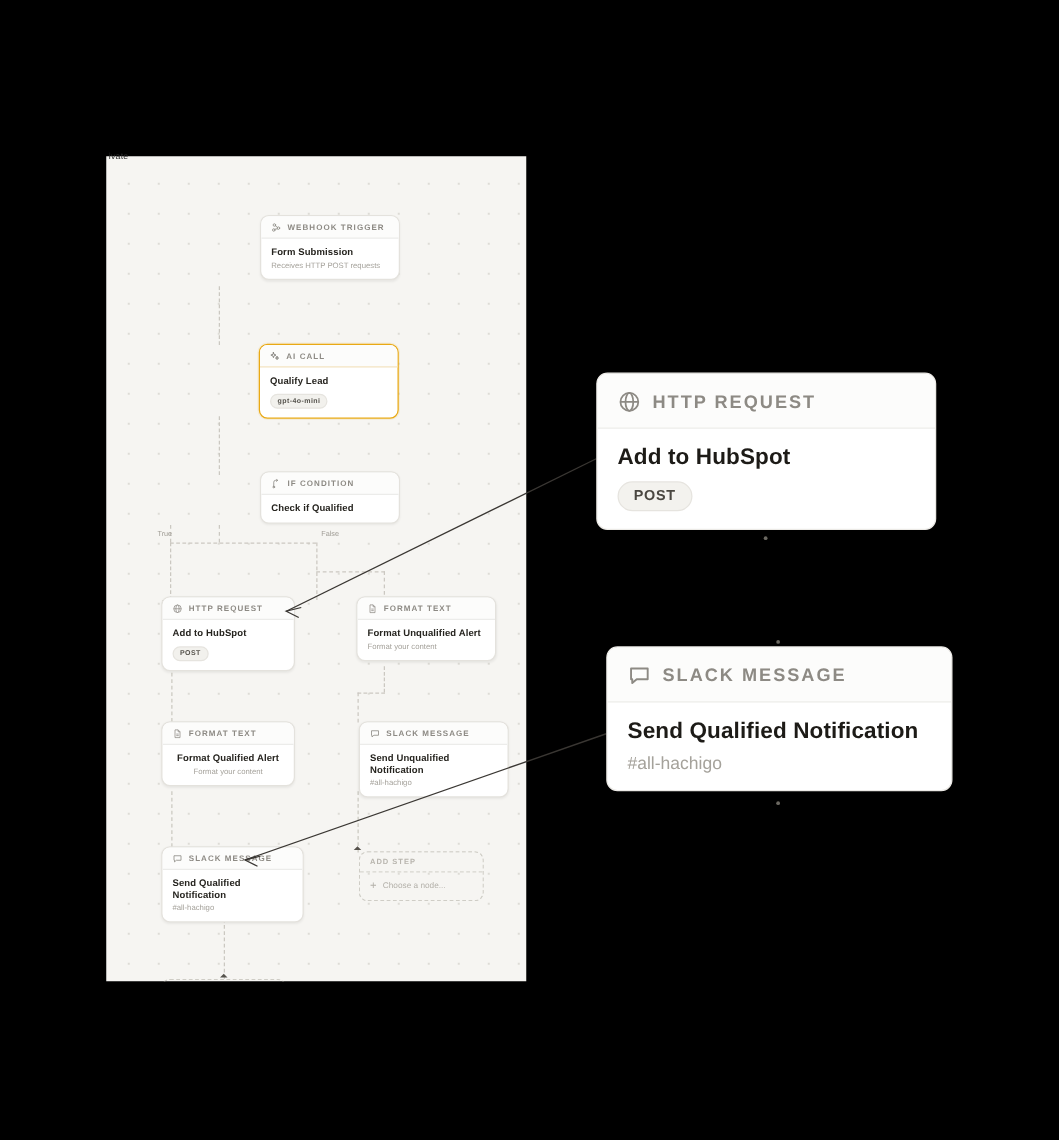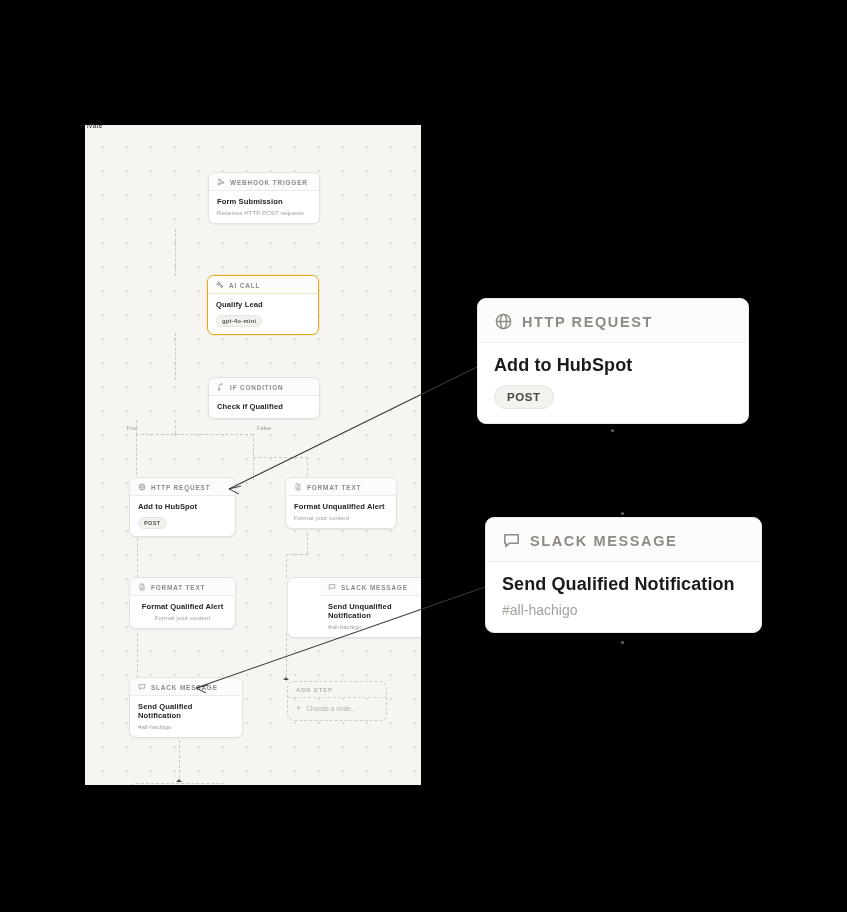--- a/index.html
+++ b/index.html
@@ -199,21 +199,21 @@
         </svg>
       </span>
       <span class="ttl">FORMAT TEXT</span>
     </div>
     <div class="body">
       <div class="name">Format Qualified Alert</div>
       <div class="sub">Format your content</div>
     </div>
   </div>
 
-  <div class="node" style="left:202px;top:452px;width:118px;padding-left:32px;">
+  <div class="node" style="left:202px;top:452px;width:118px;">
     <div class="hdr">
       <span class="icn">
         <svg viewBox="0 0 16 16" fill="none" stroke="#8d8a84" stroke-width="1.3" stroke-linejoin="round">
           <path d="M2.4 3.2h11.2v7.2H6.2L3.2 13V10.4H2.4z"></path>
         </svg>
       </span>
       <span class="ttl">SLACK MESSAGE</span>
     </div>
     <div class="body">
       <div class="name">Send Unqualified Notification</div>

